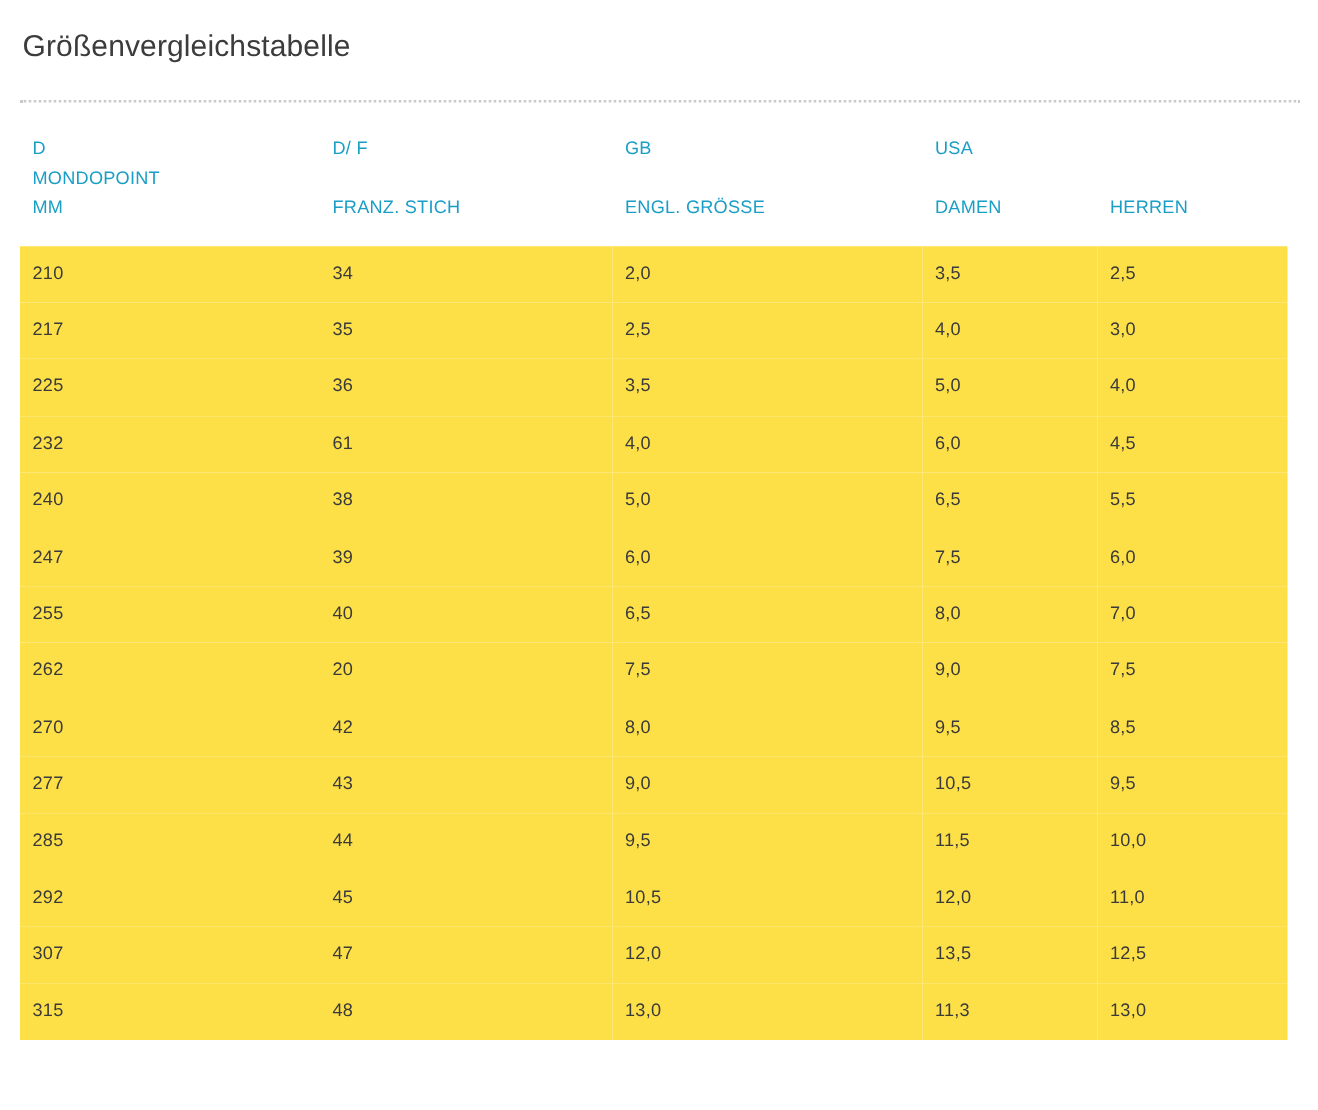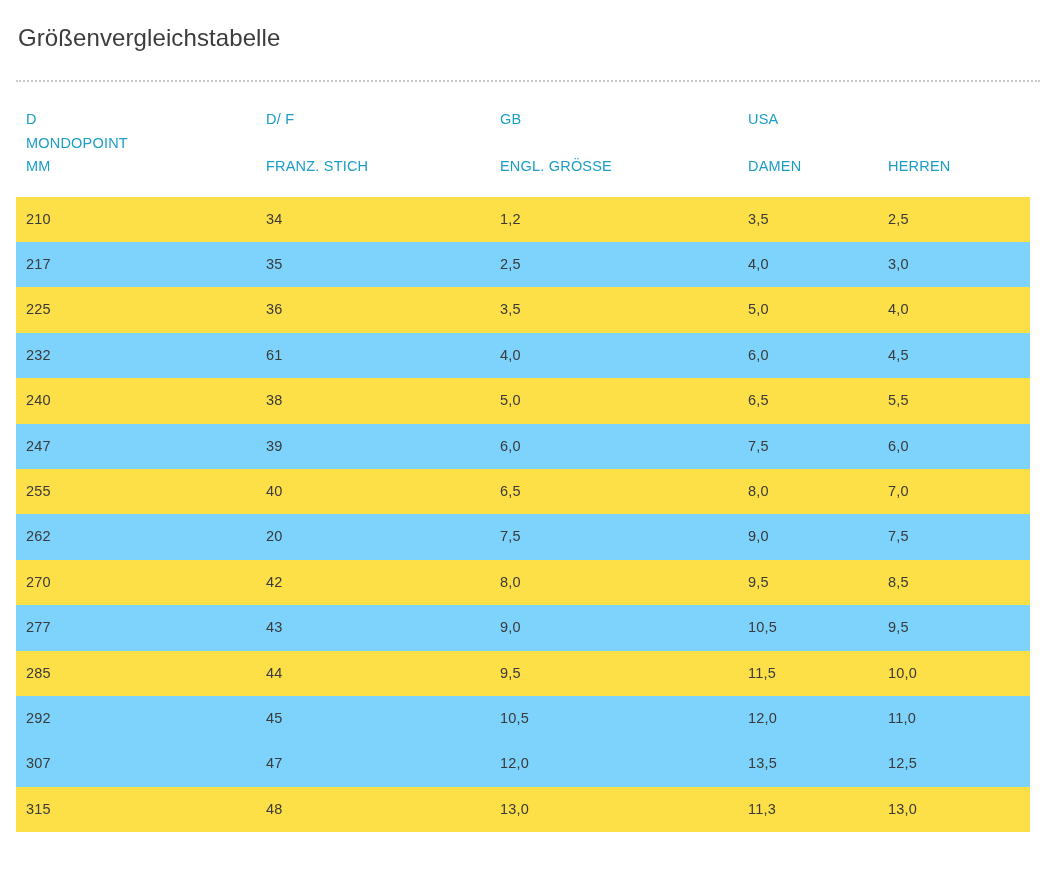--- a/index.html
+++ b/index.html
@@ -61,21 +61,21 @@
   }
   tbody td {
     font-size: 14.5px;
     color: #3a3a3a;
     padding: 14px 10px 14px 10px;
     line-height: 1.2;
     border: none;
     letter-spacing: 0.2px;
   }
   tbody tr.odd td { background: #fde047; }
-  tbody tr.even td { background: #7dd3fc; }
+  tbody tr.even td { background: #fde047; }
 </style>
 </head>
 <body>
 
 <div class="page">
 
   <h1 class="page-title">Größenvergleichstabelle</h1>
 
   <div class="divider"></div>
 
@@ -113,21 +113,21 @@
             <span class="spacer"></span>
             <span class="spacer"></span>
             <span class="hline">HERREN</span>
           </th>
         </tr>
     </thead>
     <tbody>
         <tr class="odd">
           <td>210</td>
           <td>34</td>
-          <td>1,2</td>
+          <td>2,0</td>
           <td>3,5</td>
           <td>2,5</td>
         </tr>
         <tr class="even">
           <td>217</td>
           <td>35</td>
           <td>2,5</td>
           <td>4,0</td>
           <td>3,0</td>
         </tr>

